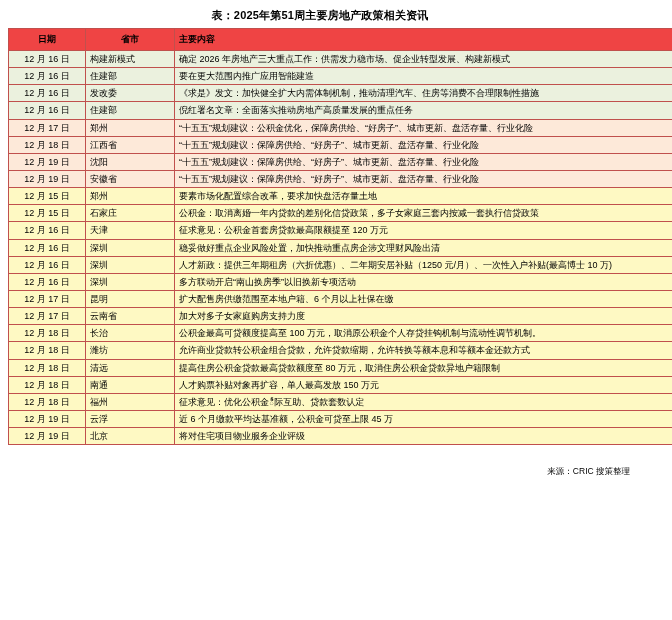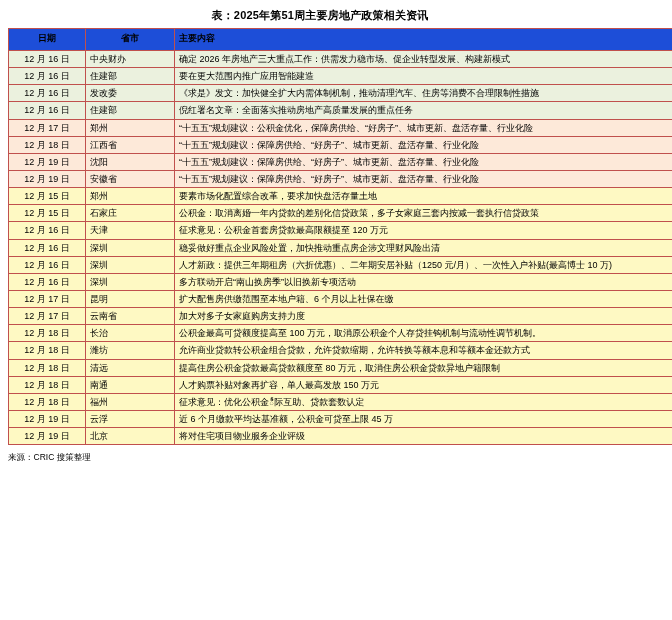--- a/index.html
+++ b/index.html
@@ -34,68 +34,67 @@
   }
   table.grid td, table.grid th {
     border: 1px solid #c0504d;
     padding: 2px 4px;
     font-size: 9px;
     line-height: 1.35;
     vertical-align: middle;
     word-break: break-all;
   }
   thead th {
-    background: #1d4ed8;
+    background: #ef4444;
     font-weight: bold;
     text-align: center;
     font-size: 9.5px;
     height: 17px;
-    font-family: Liberation Mono, monospace;
   }
   .c-date {
     width: 68px;
     text-align: center;
     white-space: nowrap;
   }
   .c-city {
     width: 80px;
   }
   .c-content {
     width: 508px;
     text-align: left;
   }
   tr.band-green td { background: #ebf1de; }
   tr.band-pink td  { background: #fde9d9; }
   tr.band-white td { background: #fef9c3; }
   .src {
-    text-align: left;
+    text-align: right;
     font-size: 8.5px;
     color: #000;
-    margin-top: 7px;
+    margin-top: 21px;
     padding-right: 2px;
   }
 </style>
 </head>
 <body>
 
 <div class="page">
   <div class="title">表：2025年第51周主要房地产政策相关资讯</div>
 
   <table class="grid">
     <thead>
       <tr>
         <th class="c-date">日期</th>
         <th class="c-city">省市</th>
         <th class="c-content">主要内容</th>
       </tr>
     </thead>
     <tbody id="tbody">
         <tr class="band-green">
           <td class="c-date">12 月 16 日</td>
-          <td class="c-city">中央财办</td>
+          <td class="c-city">构建新模式</td>
           <td class="c-content">确定 2026 年房地产三大重点工作：供需发力稳市场、促企业转型发展、构建新模式</td>
         </tr>
         <tr class="band-green">
           <td class="c-date">12 月 16 日</td>
           <td class="c-city">住建部</td>
           <td class="c-content">要在更大范围内推广应用智能建造</td>
         </tr>
         <tr class="band-green">
           <td class="c-date">12 月 16 日</td>
           <td class="c-city">发改委</td>

